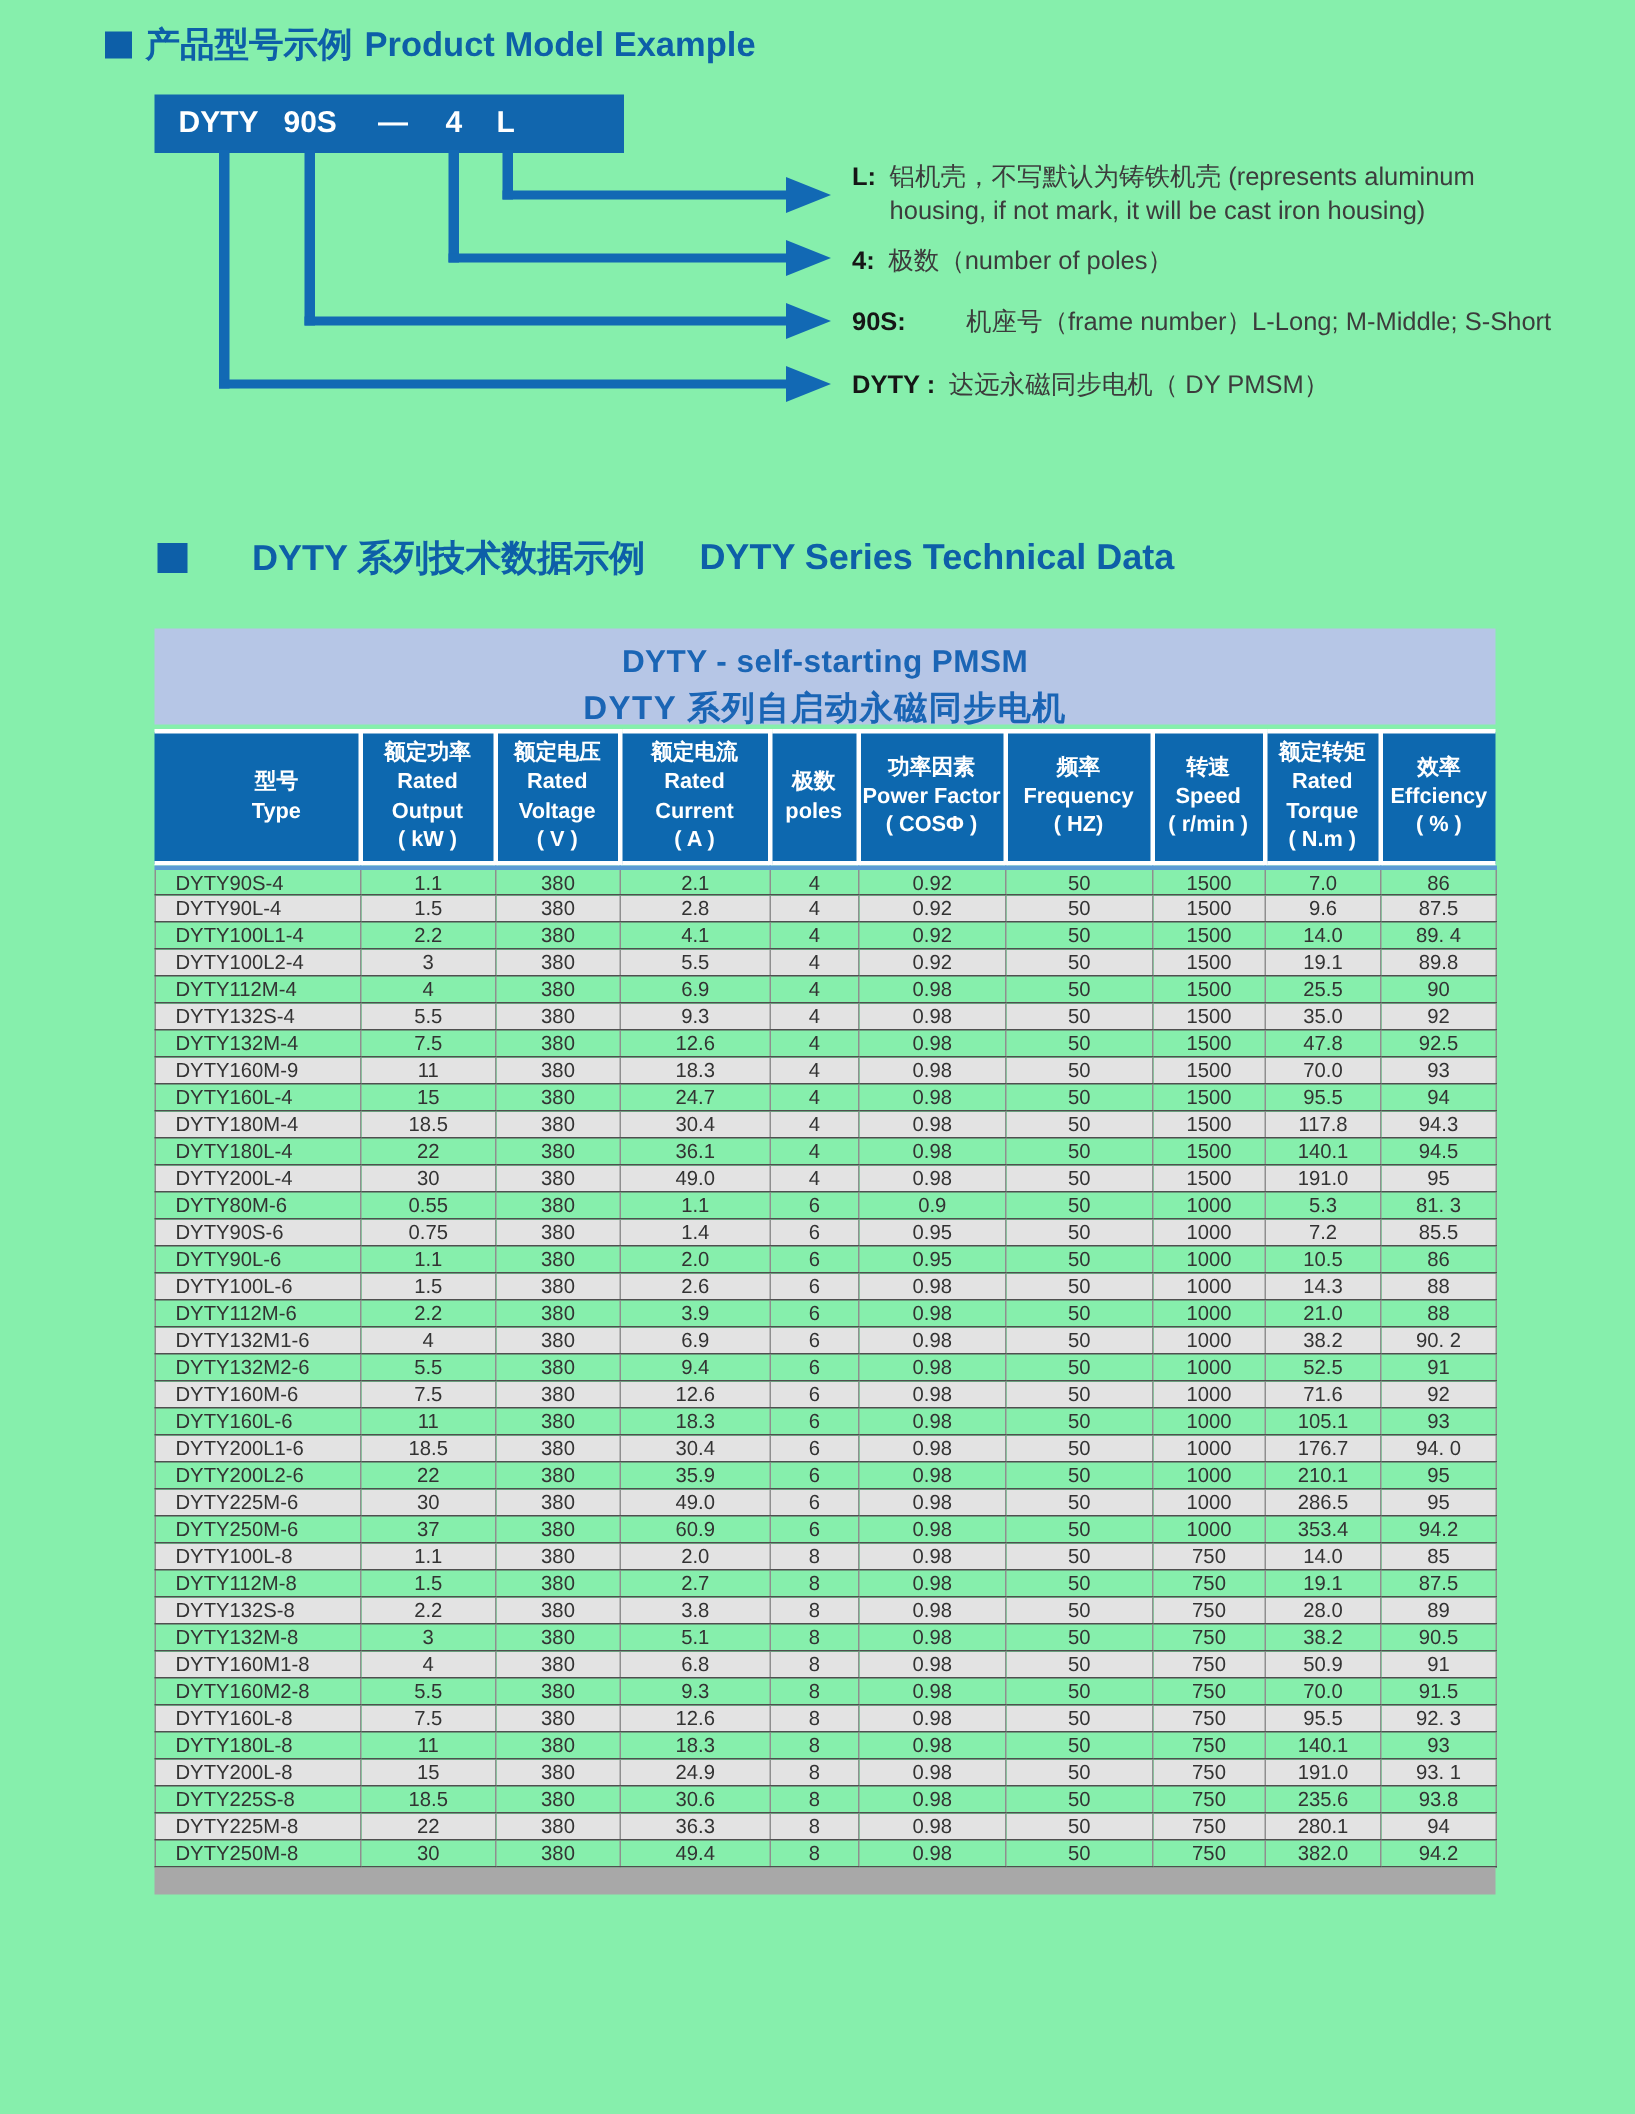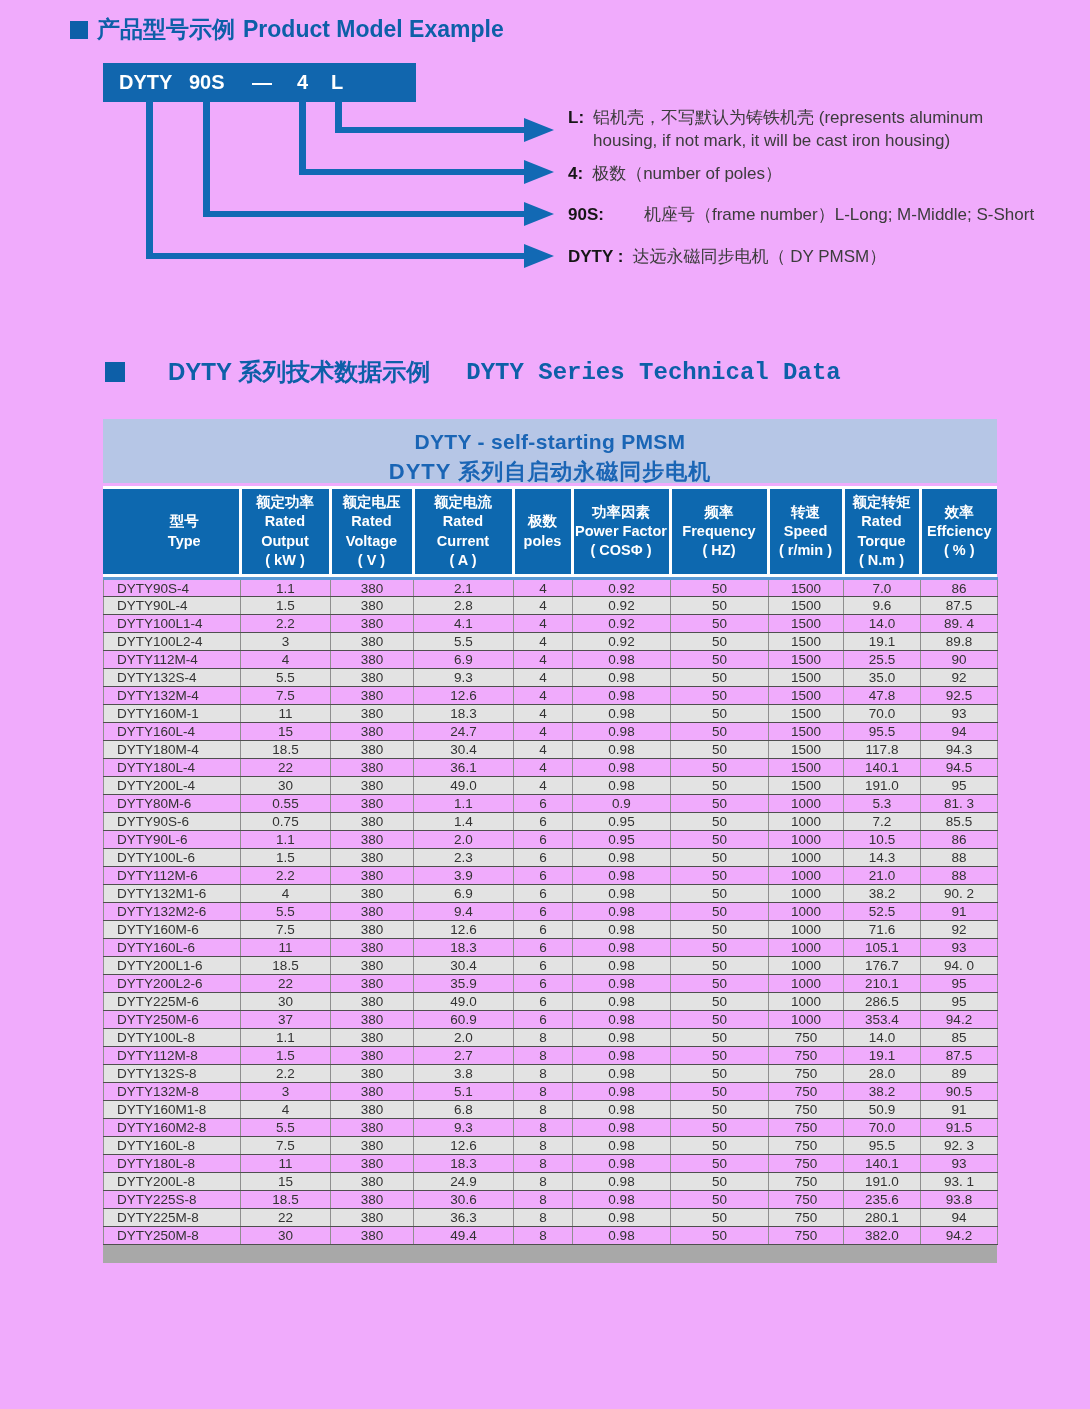--- a/index.html
+++ b/index.html
@@ -1,27 +1,27 @@
 <!DOCTYPE html>
 <html><head>
 <meta charset="utf-8">
 <style>
   * { margin:0; padding:0; box-sizing:border-box; }
   html,body { background:#ffffff; }
   body { font-family:"Liberation Sans","DejaVu Sans",sans-serif; }
-  .page { position:relative; width:1090px; height:1409px; background:#f0abfc; overflow:hidden; }
+  .page { position:relative; width:1090px; height:1409px; background:#86efac; overflow:hidden; }
 
   
   .heading { position:absolute; display:flex; align-items:center; color:#0d5fa8; font-weight:700; }
   .heading .sq { display:inline-block; background:#0d5fa8; }
   #h1 { left:70px; top:14px; font-size:23px; }
   #h1 .sq { width:18px; height:18px; margin-right:9px; }
   #h2 { left:105px; top:356px; font-size:24px; }
   #h2 .sq { width:20px; height:20px; margin-right:43px; }
-  #h2 .en { margin-left:28px;font-family:Liberation Mono, monospace; }
+  #h2 .en { margin-left:28px; }
   .heading .zh { margin-right:8px; }
 
   
   .model-box { position:absolute; left:103px; top:63px; width:313px; height:39px; background:#1166ae; }
   .model-box span { position:absolute; top:0; line-height:39px; color:#fff; font-weight:700; font-size:20px; }
   .mp0 { left:16px; } .mp1 { left:86px; } .mp2 { left:149px; } .mp3 { left:194px; } .mp4 { left:228px; }
 
   .cline { position:absolute; background:#1269b4; }
   .arrowhead { position:absolute; width:0; height:0; left:524px;
     border-top:12px solid transparent; border-bottom:12px solid transparent; border-left:30px solid #1269b4; }
@@ -286,21 +286,21 @@
             <td>380</td>
             <td>12.6</td>
             <td>4</td>
             <td>0.98</td>
             <td>50</td>
             <td>1500</td>
             <td>47.8</td>
             <td>92.5</td>
           </tr>
           <tr>
-            <td class="type-col">DYTY160M-1</td>
+            <td class="type-col">DYTY160M-9</td>
             <td>11</td>
             <td>380</td>
             <td>18.3</td>
             <td>4</td>
             <td>0.98</td>
             <td>50</td>
             <td>1500</td>
             <td>70.0</td>
             <td>93</td>
           </tr>
@@ -385,21 +385,21 @@
             <td>0.95</td>
             <td>50</td>
             <td>1000</td>
             <td>10.5</td>
             <td>86</td>
           </tr>
           <tr>
             <td class="type-col">DYTY100L-6</td>
             <td>1.5</td>
             <td>380</td>
-            <td>2.3</td>
+            <td>2.6</td>
             <td>6</td>
             <td>0.98</td>
             <td>50</td>
             <td>1000</td>
             <td>14.3</td>
             <td>88</td>
           </tr>
           <tr>
             <td class="type-col">DYTY112M-6</td>
             <td>2.2</td>

